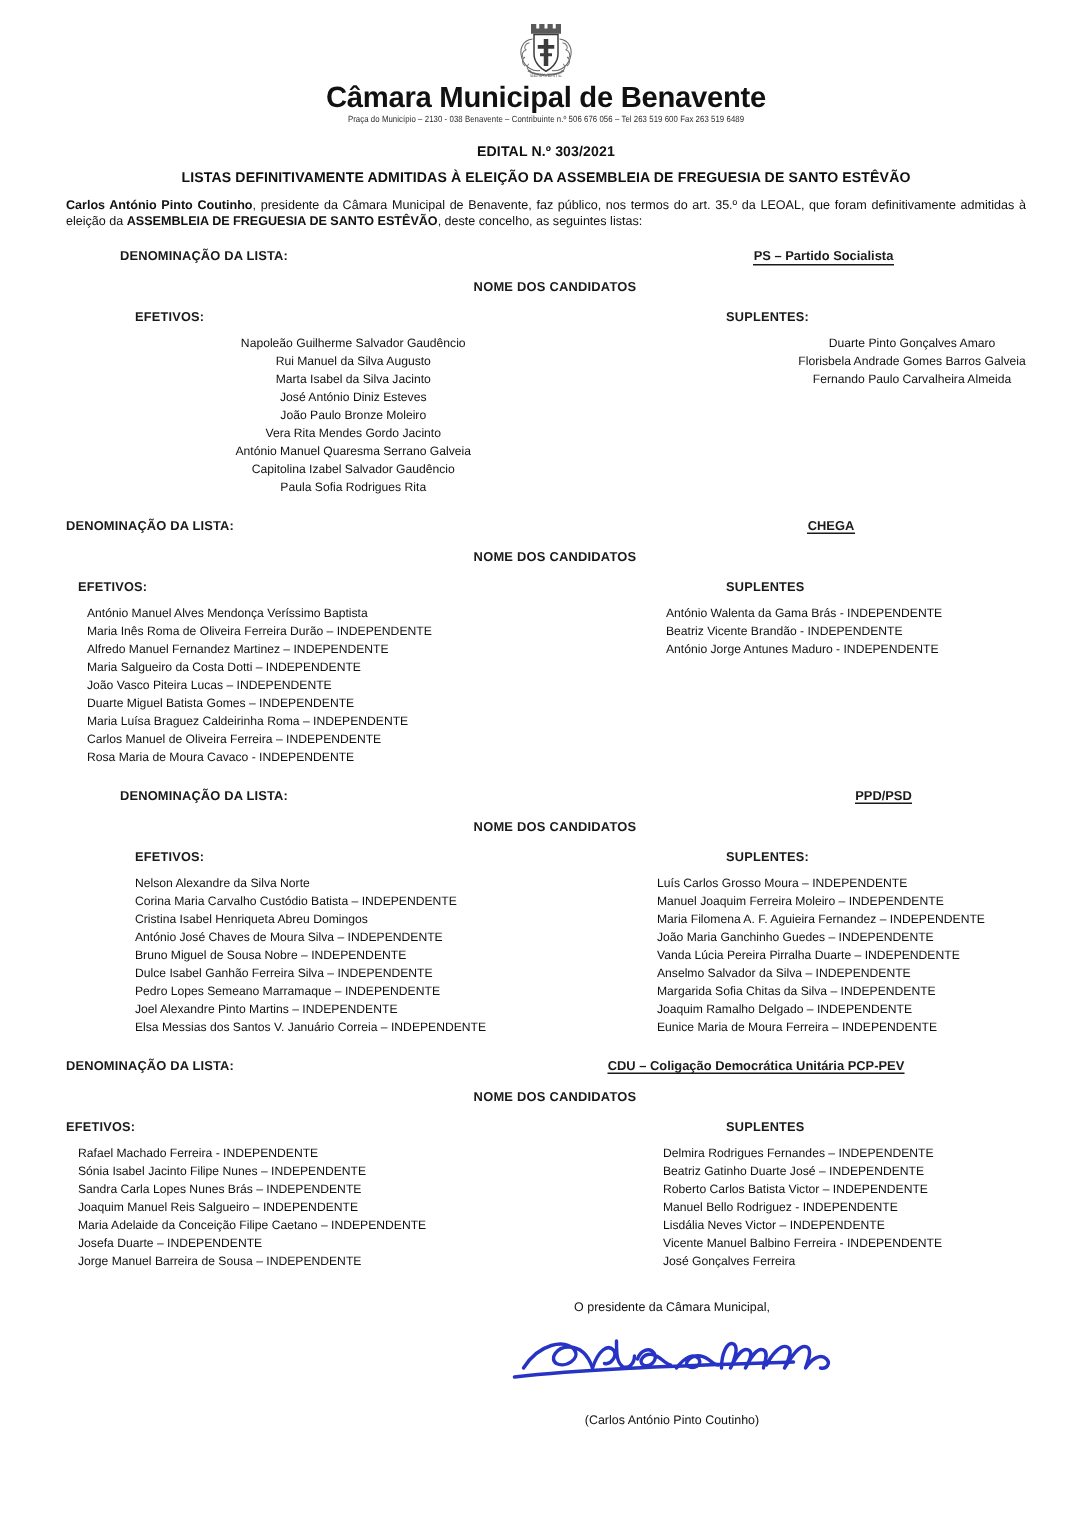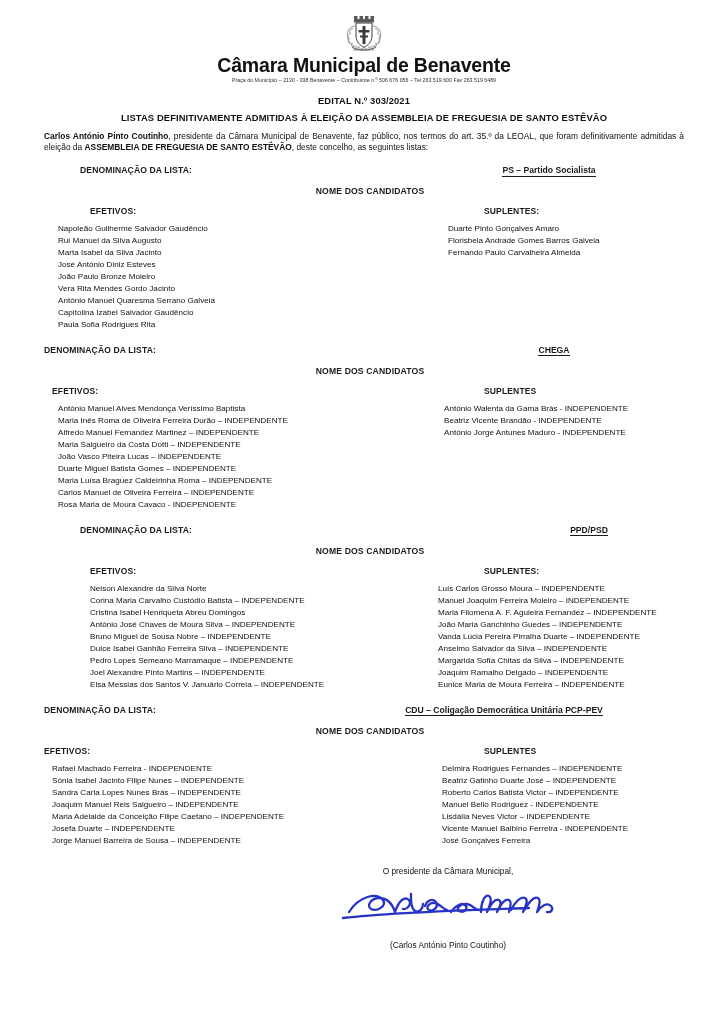--- a/index.html
+++ b/index.html
@@ -239,21 +239,21 @@
       <div class="list-section">
         <div class="denom-row">
           <div class="denom-label">DENOMINAÇÃO DA LISTA:</div>
           <div class="denom-value"><span>PS – Partido Socialista</span></div>
         </div>
         <div class="nome-candidatos">NOME DOS CANDIDATOS</div>
         <div class="col-heads">
           <div class="head-efetivos" style="left: 46px;">EFETIVOS:</div>
           <div class="head-suplentes" style="left: 440px;">SUPLENTES:</div>
         </div>
-        <div class="cols" style="height: 110.9px;">
+        <div class="cols" style="height: 110.9px; text-align: center;">
           <div class="col col-left" style="left: 14px;">
             <div class="name">Napoleão Guilherme Salvador Gaudêncio</div>
             <div class="name">Rui Manuel da Silva Augusto</div>
             <div class="name">Marta Isabel da Silva Jacinto</div>
             <div class="name">José António Diniz Esteves</div>
             <div class="name">João Paulo Bronze Moleiro</div>
             <div class="name">Vera Rita Mendes Gordo Jacinto</div>
             <div class="name">António Manuel Quaresma Serrano Galveia</div>
             <div class="name">Capitolina Izabel Salvador Gaudêncio</div>
             <div class="name">Paula Sofia Rodrigues Rita</div>

